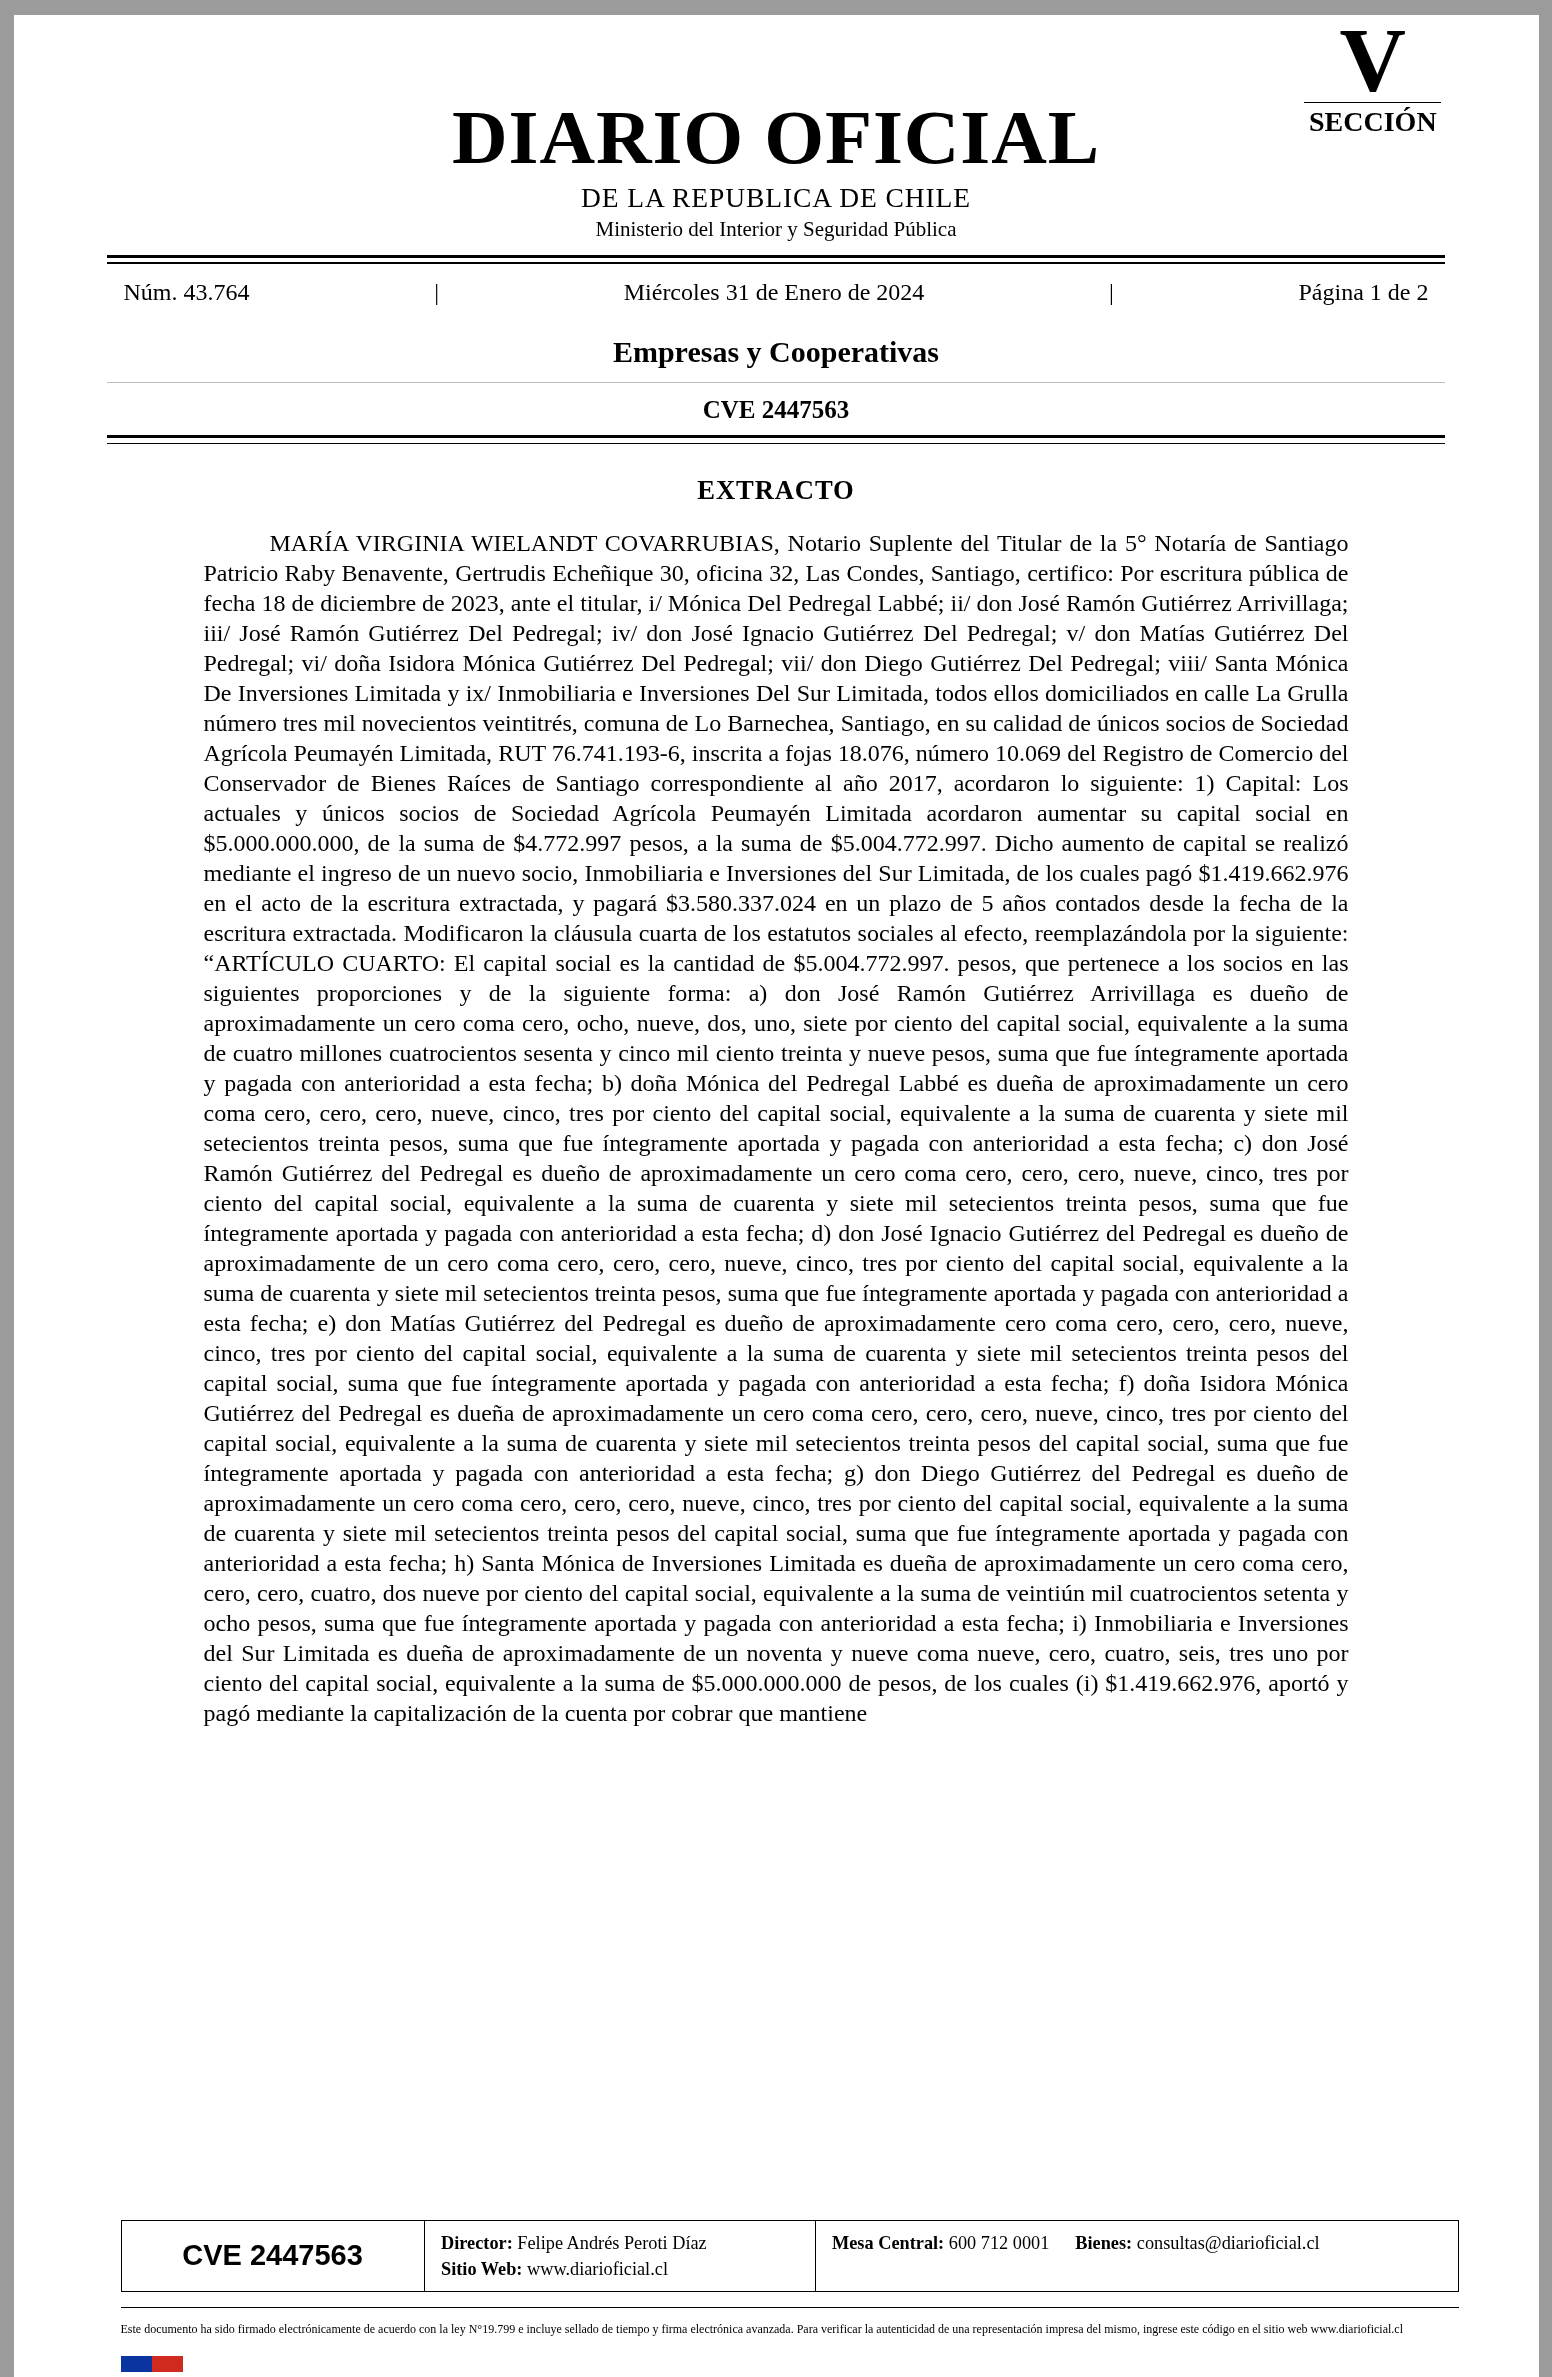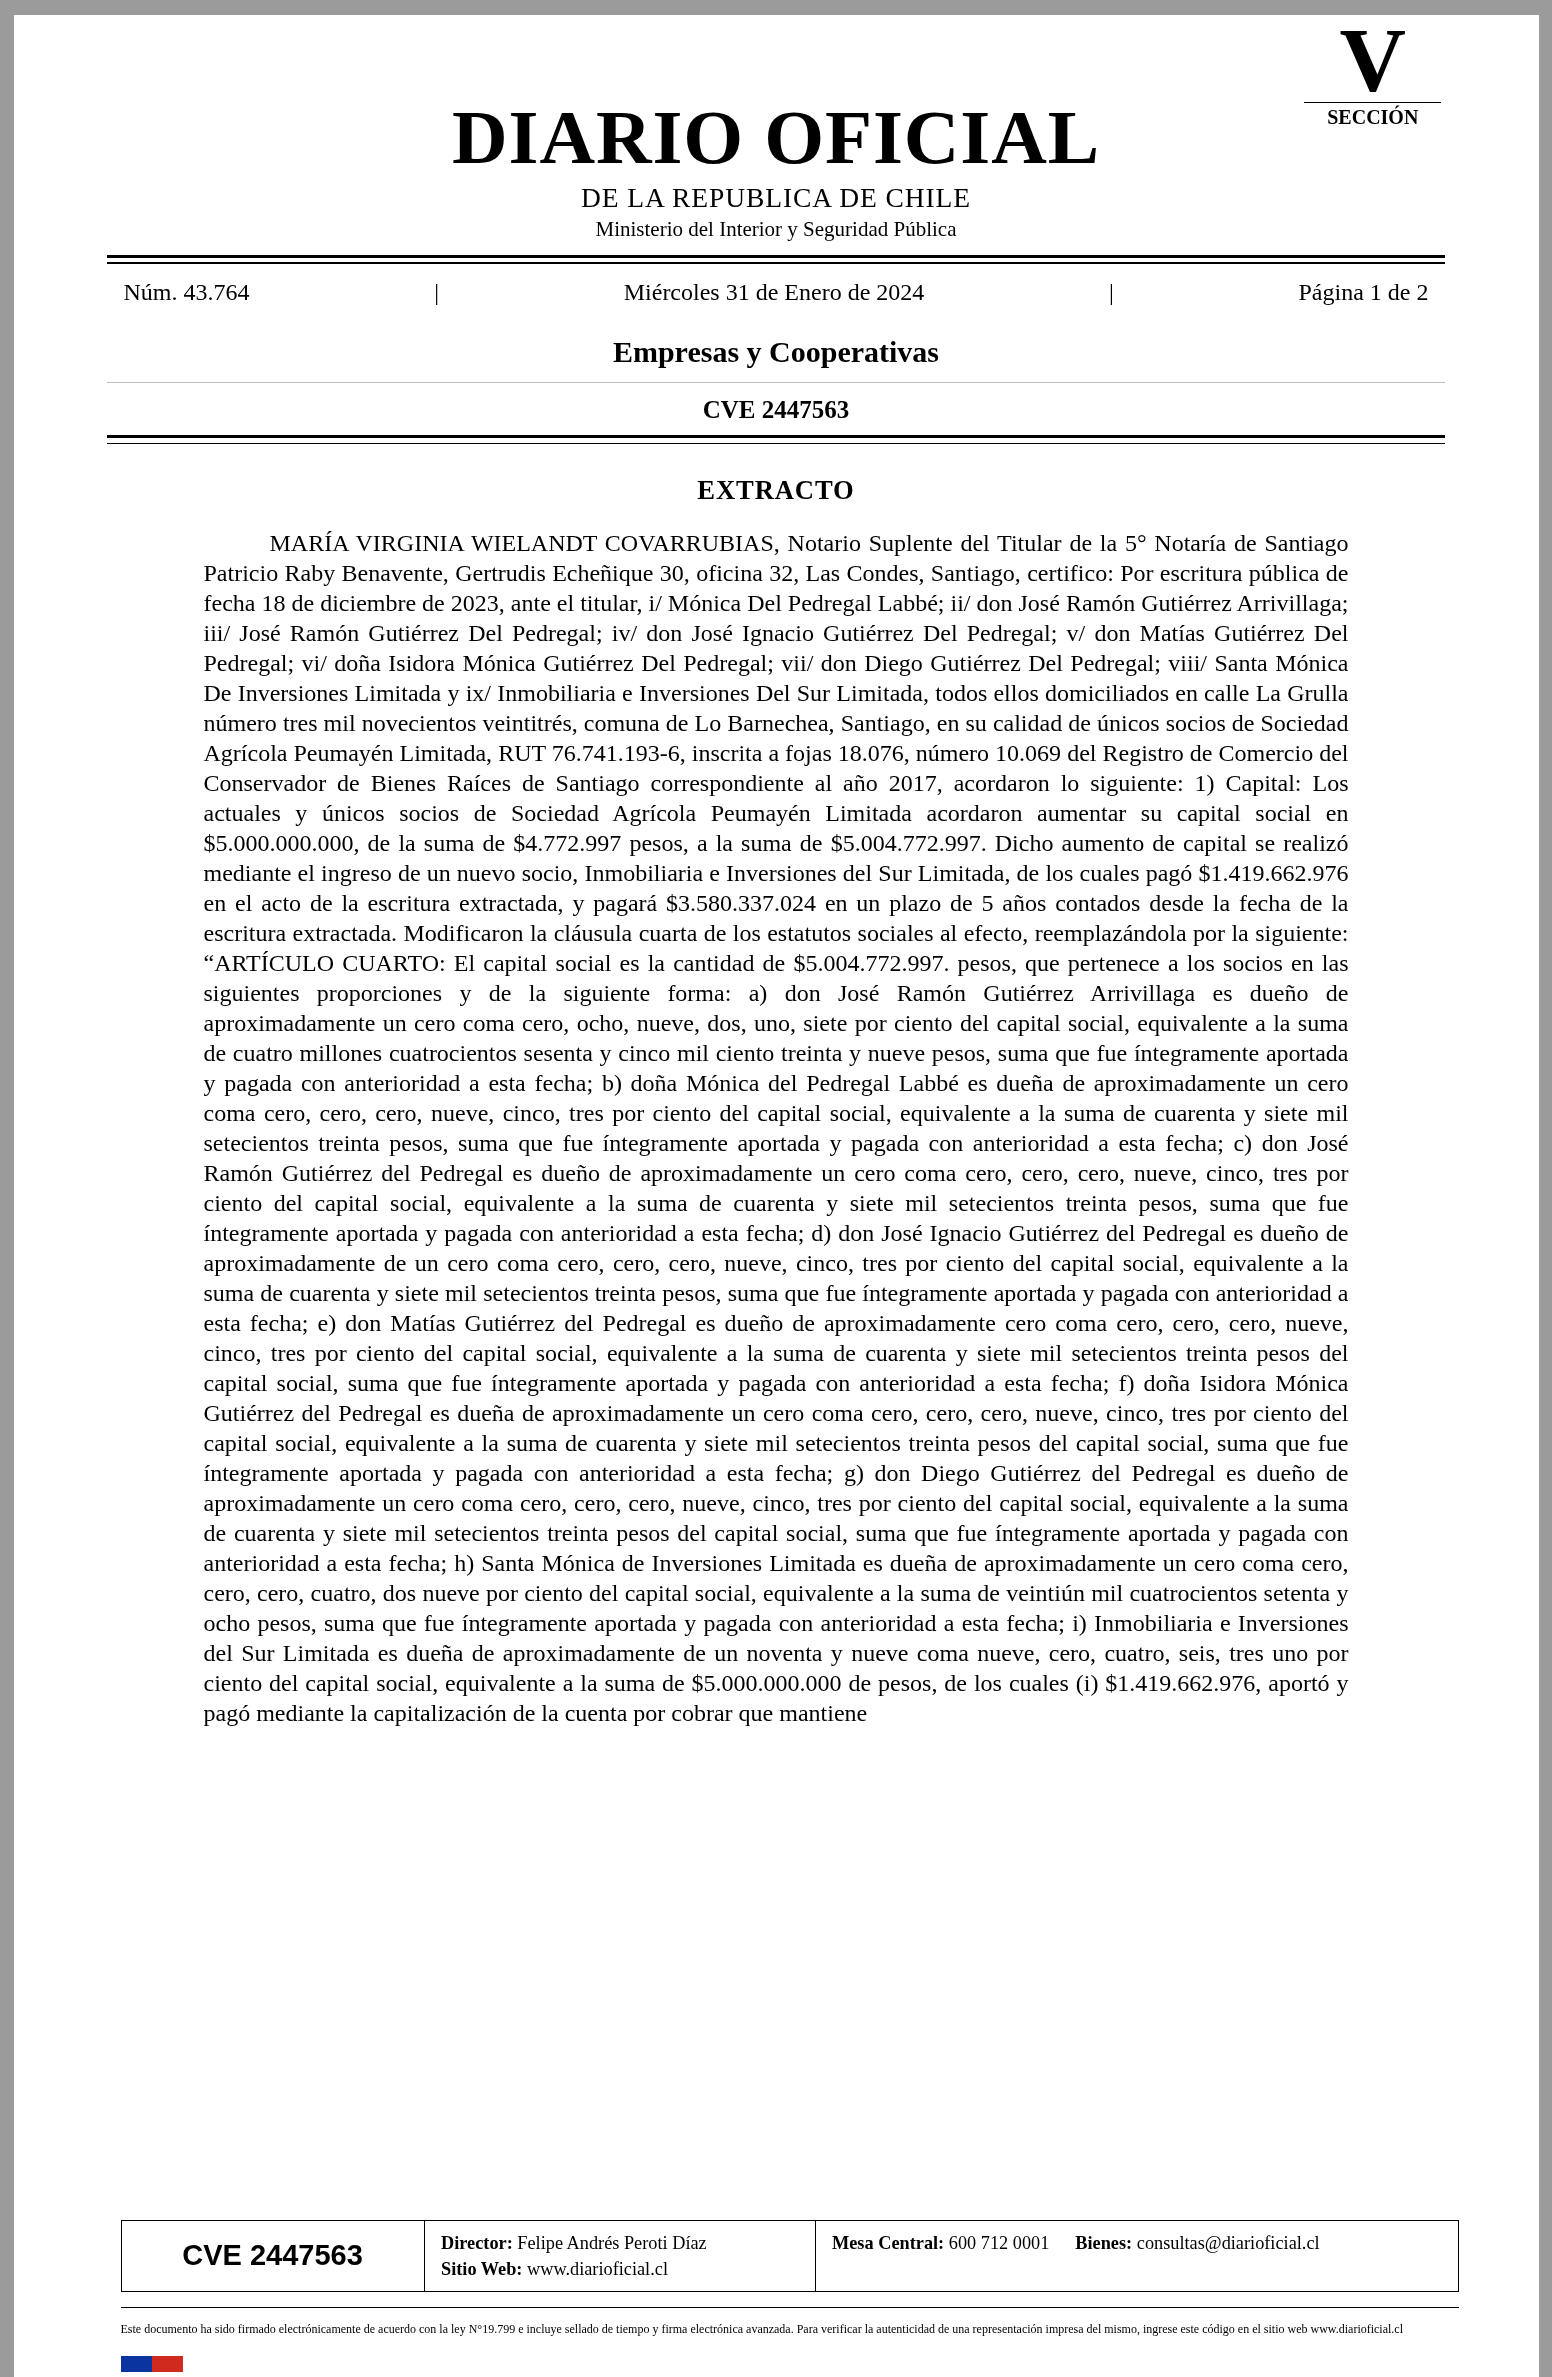--- a/index.html
+++ b/index.html
@@ -15,21 +15,21 @@
   }
   .content { width:1338px; margin:0 auto; position:relative; }
 
   
   .header { padding-top:84px; text-align:center; position:relative; }
   .masthead-title { font-size:77px; font-weight:bold; line-height:1.0; letter-spacing:0.9px; }
   .masthead-subtitle { font-size:27.5px; margin-top:5.5px; letter-spacing:0.9px; }
   .masthead-ministry { font-size:21px; margin-top:3.7px; }
   .section-box { position:absolute; right:3.7px; top:5.5px; text-align:center; width:137px; }
   .section-letter { font-size:92px; font-weight:bold; line-height:0.85; }
-  .section-label { font-size:20px; font-weight:bold; border-top:1.8px solid #000; margin-top:3.7px; padding-top:2.7px; }
+  .section-label { font-size:28px; font-weight:bold; border-top:1.8px solid #000; margin-top:3.7px; padding-top:2.7px; }
 
   
   .rule-double { border-top:3.7px solid #000; border-bottom:0.9px solid #000; height:3.7px; margin-top:13px; }
   .rule-single { border-top:1.8px solid #000; }
   .rule-light  { border-top:0.9px solid #bdbdbd; }
   .rule-heavy  { border-top:3.7px solid #000; border-bottom:1.8px solid #000; height:4.6px; }
   .rule-thin   { border-top:0.9px solid #000; }
 
   
   .banner { text-align:center; font-weight:bold; font-size:28px; padding:12px 0 11px; }

